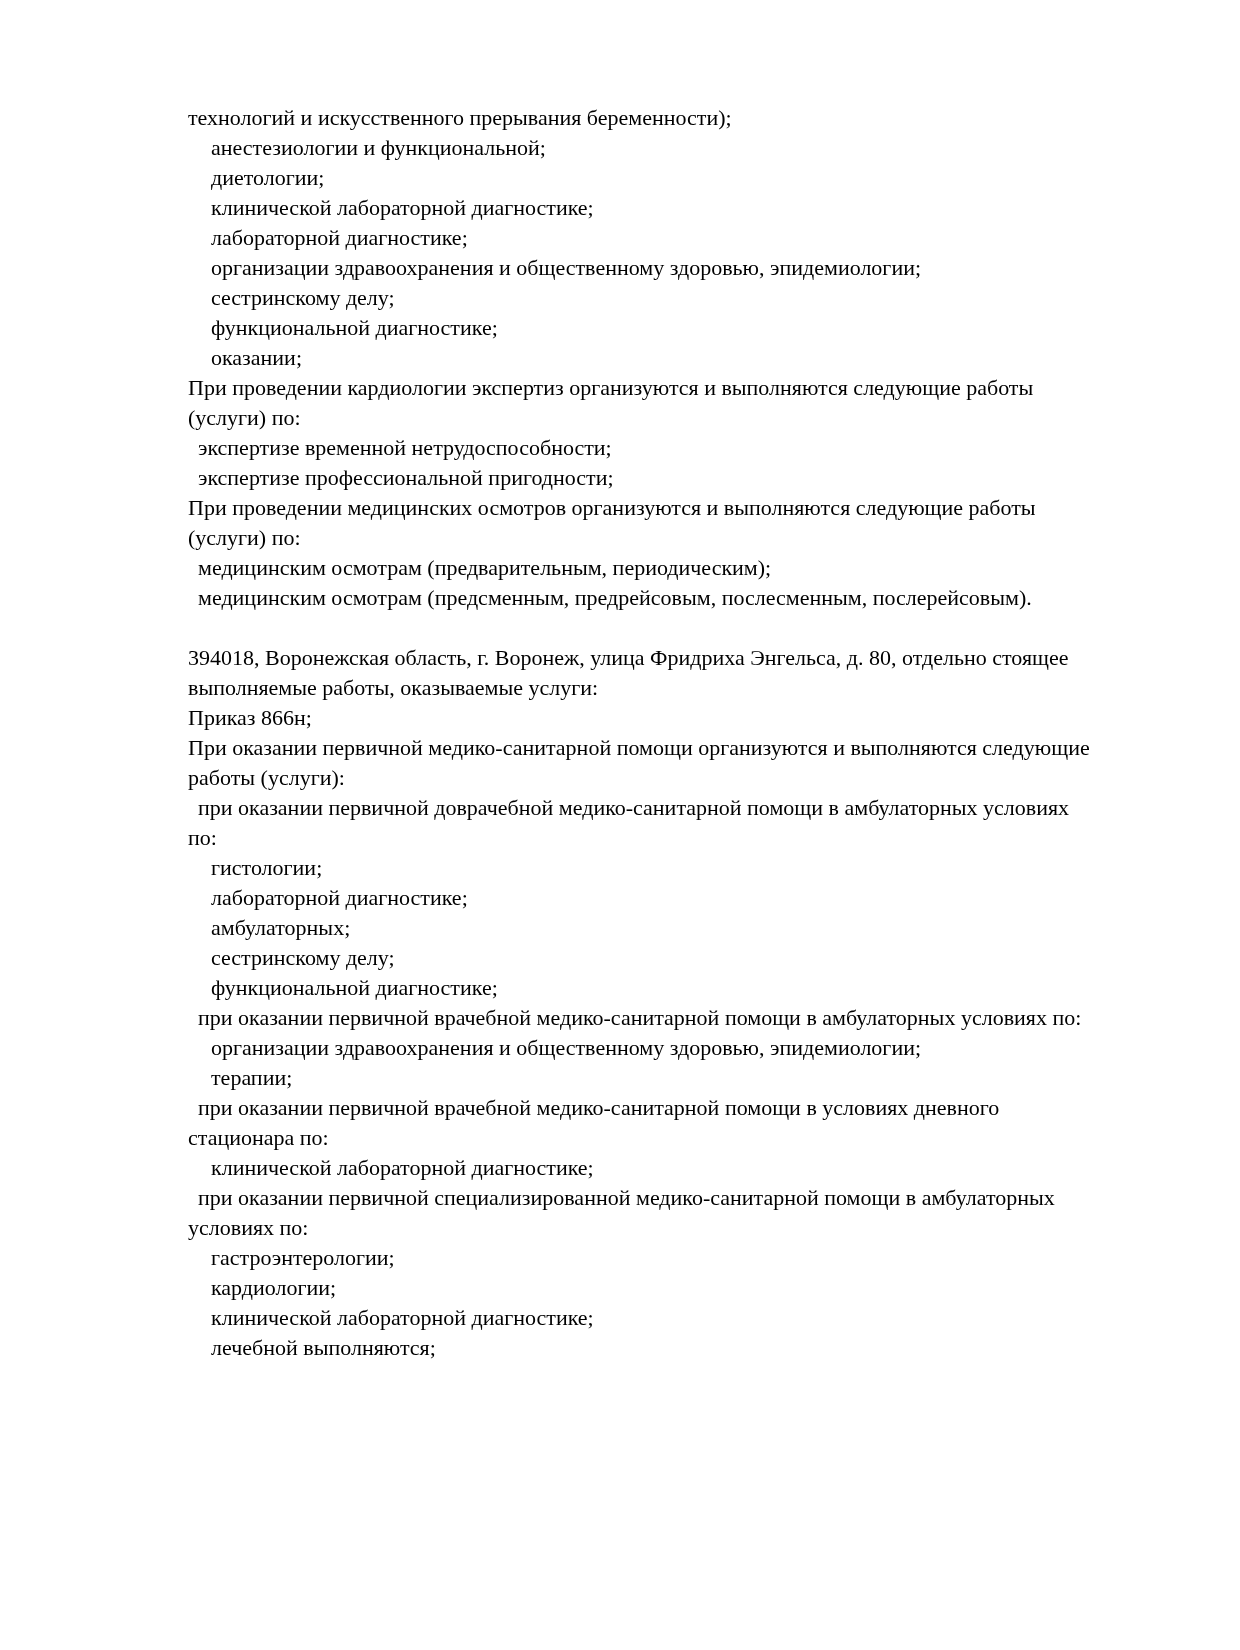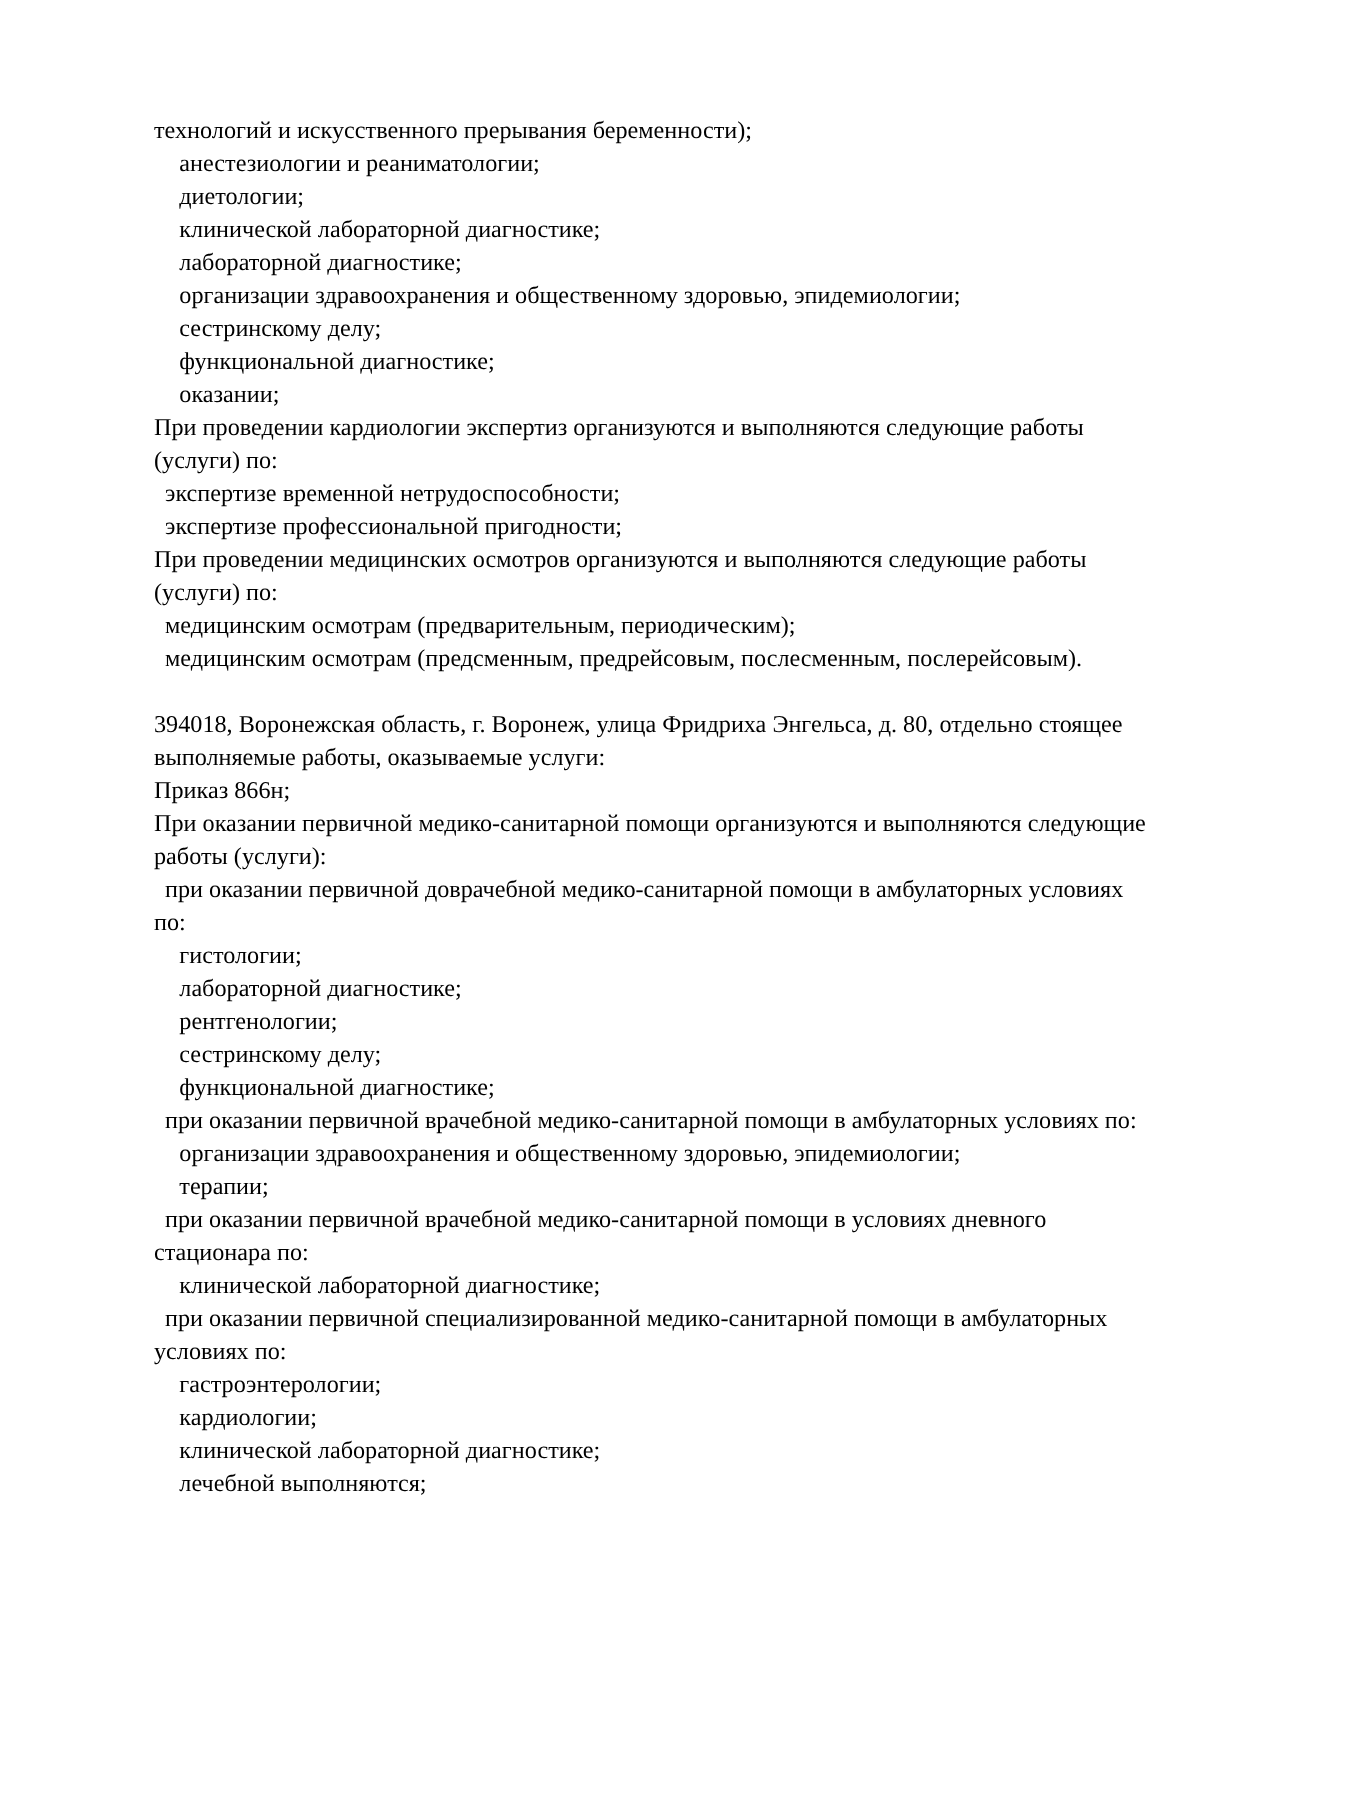--- a/index.html
+++ b/index.html
@@ -24,32 +24,33 @@
     position: absolute;
     left: 140px;
     top: 103px;
     width: 990px;
   }
   .line {
     font-size: 22px;
     line-height: 30px;
     min-height: 30px;
     white-space: nowrap;
+    margin-left: 48px;
   }
   .indent-0 { padding-left: 0; }
   .indent-1 { padding-left: 10px; }
   .indent-2 { padding-left: 23px; }
 </style>
 </head>
 <body>
 
 <div class="page">
   <div class="text-block">
       <div class="line indent-0">технологий и искусственного прерывания беременности);</div>
-      <div class="line indent-2">анестезиологии и реаниматологии;</div>
+      <div class="line indent-2">анестезиологии и функциональной;</div>
       <div class="line indent-2">диетологии;</div>
       <div class="line indent-2">клинической лабораторной диагностике;</div>
       <div class="line indent-2">лабораторной диагностике;</div>
       <div class="line indent-2">организации здравоохранения и общественному здоровью, эпидемиологии;</div>
       <div class="line indent-2">сестринскому делу;</div>
       <div class="line indent-2">функциональной диагностике;</div>
       <div class="line indent-2">оказании;</div>
       <div class="line indent-0">При проведении кардиологии экспертиз организуются и выполняются следующие работы</div>
       <div class="line indent-0">(услуги) по:</div>
       <div class="line indent-1">экспертизе временной нетрудоспособности;</div>
@@ -61,21 +62,21 @@
       <div class="line indent-0">&nbsp;</div>
       <div class="line indent-0">394018, Воронежская область, г. Воронеж, улица Фридриха Энгельса, д. 80, отдельно стоящее</div>
       <div class="line indent-0">выполняемые работы, оказываемые услуги:</div>
       <div class="line indent-0">Приказ 866н;</div>
       <div class="line indent-0">При оказании первичной медико-санитарной помощи организуются и выполняются следующие</div>
       <div class="line indent-0">работы (услуги):</div>
       <div class="line indent-1">при оказании первичной доврачебной медико-санитарной помощи в амбулаторных условиях</div>
       <div class="line indent-0">по:</div>
       <div class="line indent-2">гистологии;</div>
       <div class="line indent-2">лабораторной диагностике;</div>
-      <div class="line indent-2">рентгенологии;</div>
+      <div class="line indent-2">амбулаторных;</div>
       <div class="line indent-2">сестринскому делу;</div>
       <div class="line indent-2">функциональной диагностике;</div>
       <div class="line indent-1">при оказании первичной врачебной медико-санитарной помощи в амбулаторных условиях по:</div>
       <div class="line indent-2">организации здравоохранения и общественному здоровью, эпидемиологии;</div>
       <div class="line indent-2">терапии;</div>
       <div class="line indent-1">при оказании первичной врачебной медико-санитарной помощи в условиях дневного</div>
       <div class="line indent-0">стационара по:</div>
       <div class="line indent-2">клинической лабораторной диагностике;</div>
       <div class="line indent-1">при оказании первичной специализированной медико-санитарной помощи в амбулаторных</div>
       <div class="line indent-0">условиях по:</div>

